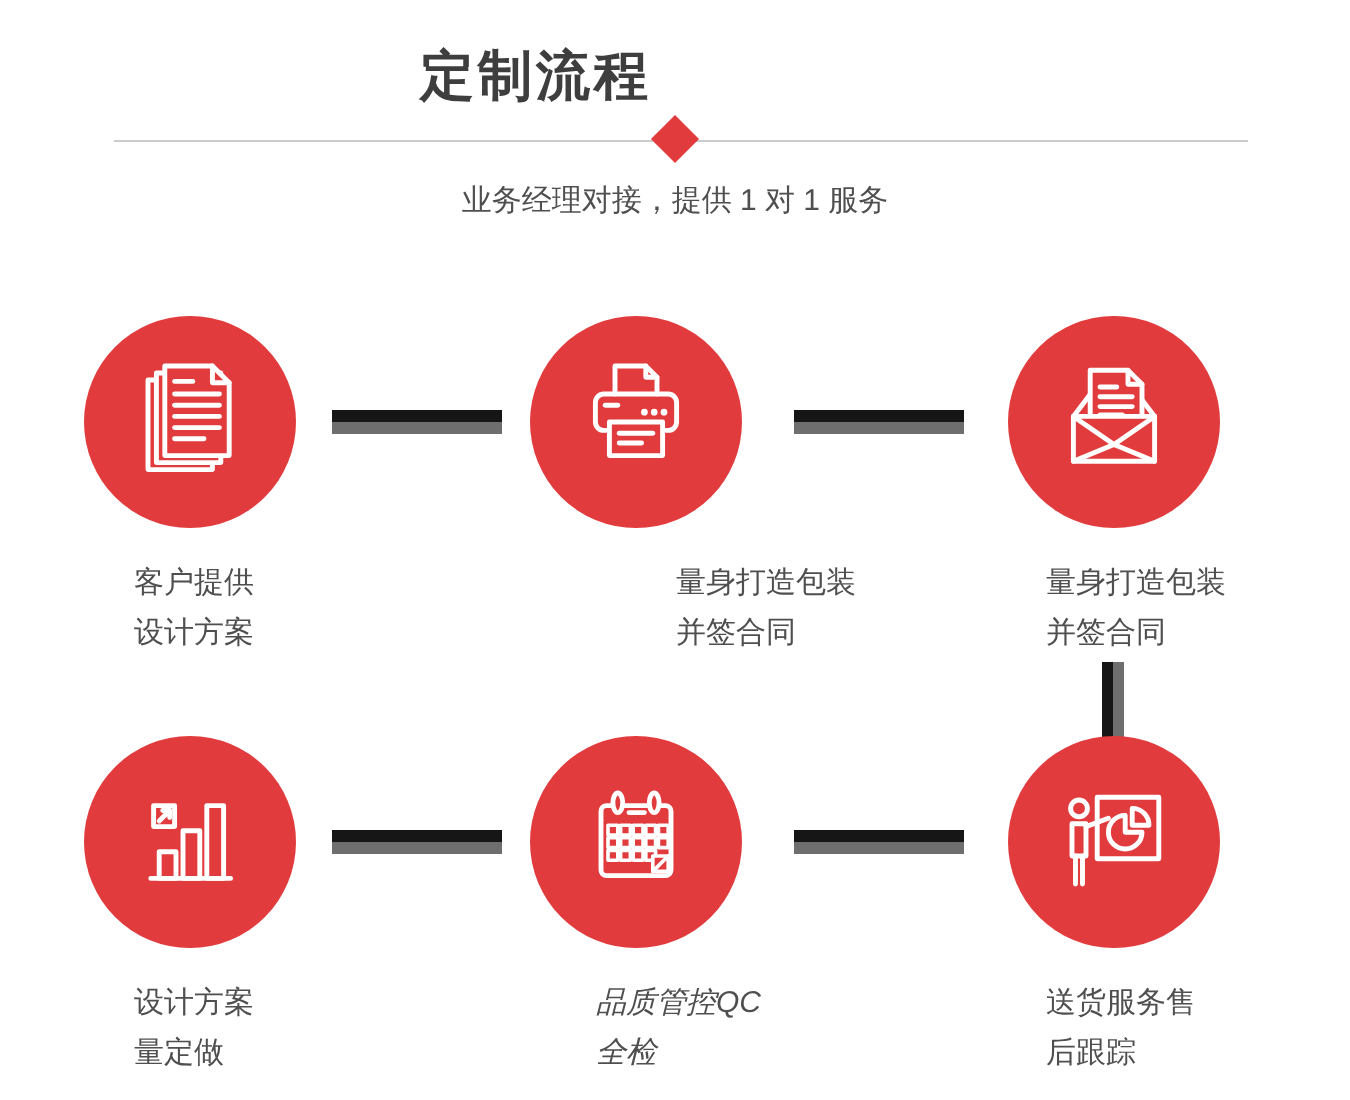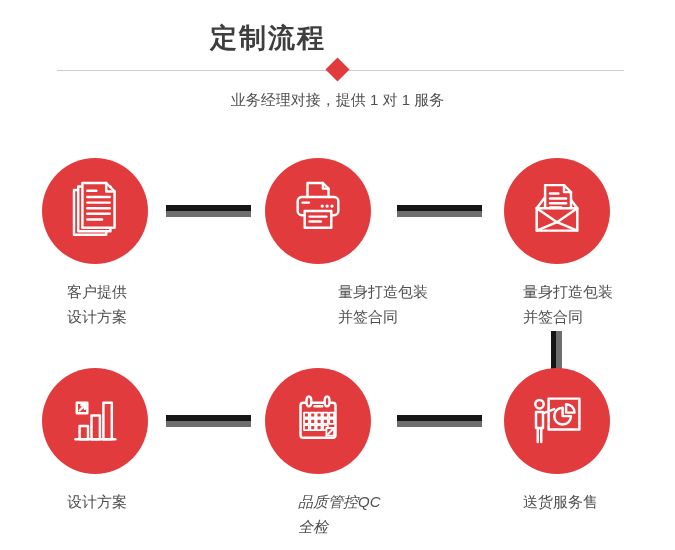--- a/index.html
+++ b/index.html
@@ -170,20 +170,21 @@
     <path d="M28 35 L35.5 27.5"></path>
     <path d="M30.5 27.5 H35.5 V32.5"></path>
     <line x1="22" y1="76" x2="79" y2="76"></line>
     <rect x="28" y="57" width="12" height="19"></rect>
     <rect x="45" y="42" width="12" height="34"></rect>
     <rect x="62" y="24" width="12" height="52"></rect>
   </svg>
 </div>
 <div class="step-label l4">
   <div>设计方案</div>
+  <div>量定做</div>
 </div>
 
 <div class="circle c5">
   <svg class="icon" viewBox="0 0 100 100">
     <rect x="25" y="24" width="50" height="50" rx="4"></rect>
     <ellipse class="occlude" cx="37" cy="22" rx="3.5" ry="7"></ellipse>
     <ellipse class="occlude" cx="63" cy="22" rx="3.5" ry="7"></ellipse>
     <line x1="45" y1="29" x2="56" y2="29"></line>
     <rect class="thin" x="30" y="38" width="7" height="7"></rect>
     <rect class="thin" x="39" y="38" width="7" height="7"></rect>
@@ -215,13 +216,14 @@
     <path d="M63 38 L63 26 A12 12 0 0 1 75 38 Z"></path>
     <circle class="occlude" cx="25" cy="26" r="6"></circle>
     <path class="occlude" d="M20 37 H30 V60 H20 Z"></path>
     <path d="M30 39 L46 33"></path>
     <path d="M22.5 60 V80"></path>
     <path d="M27.5 60 V80"></path>
   </svg>
 </div>
 <div class="step-label l6">
   <div>送货服务售</div>
+  <div>后跟踪</div>
 </div>
 
 </body></html>

